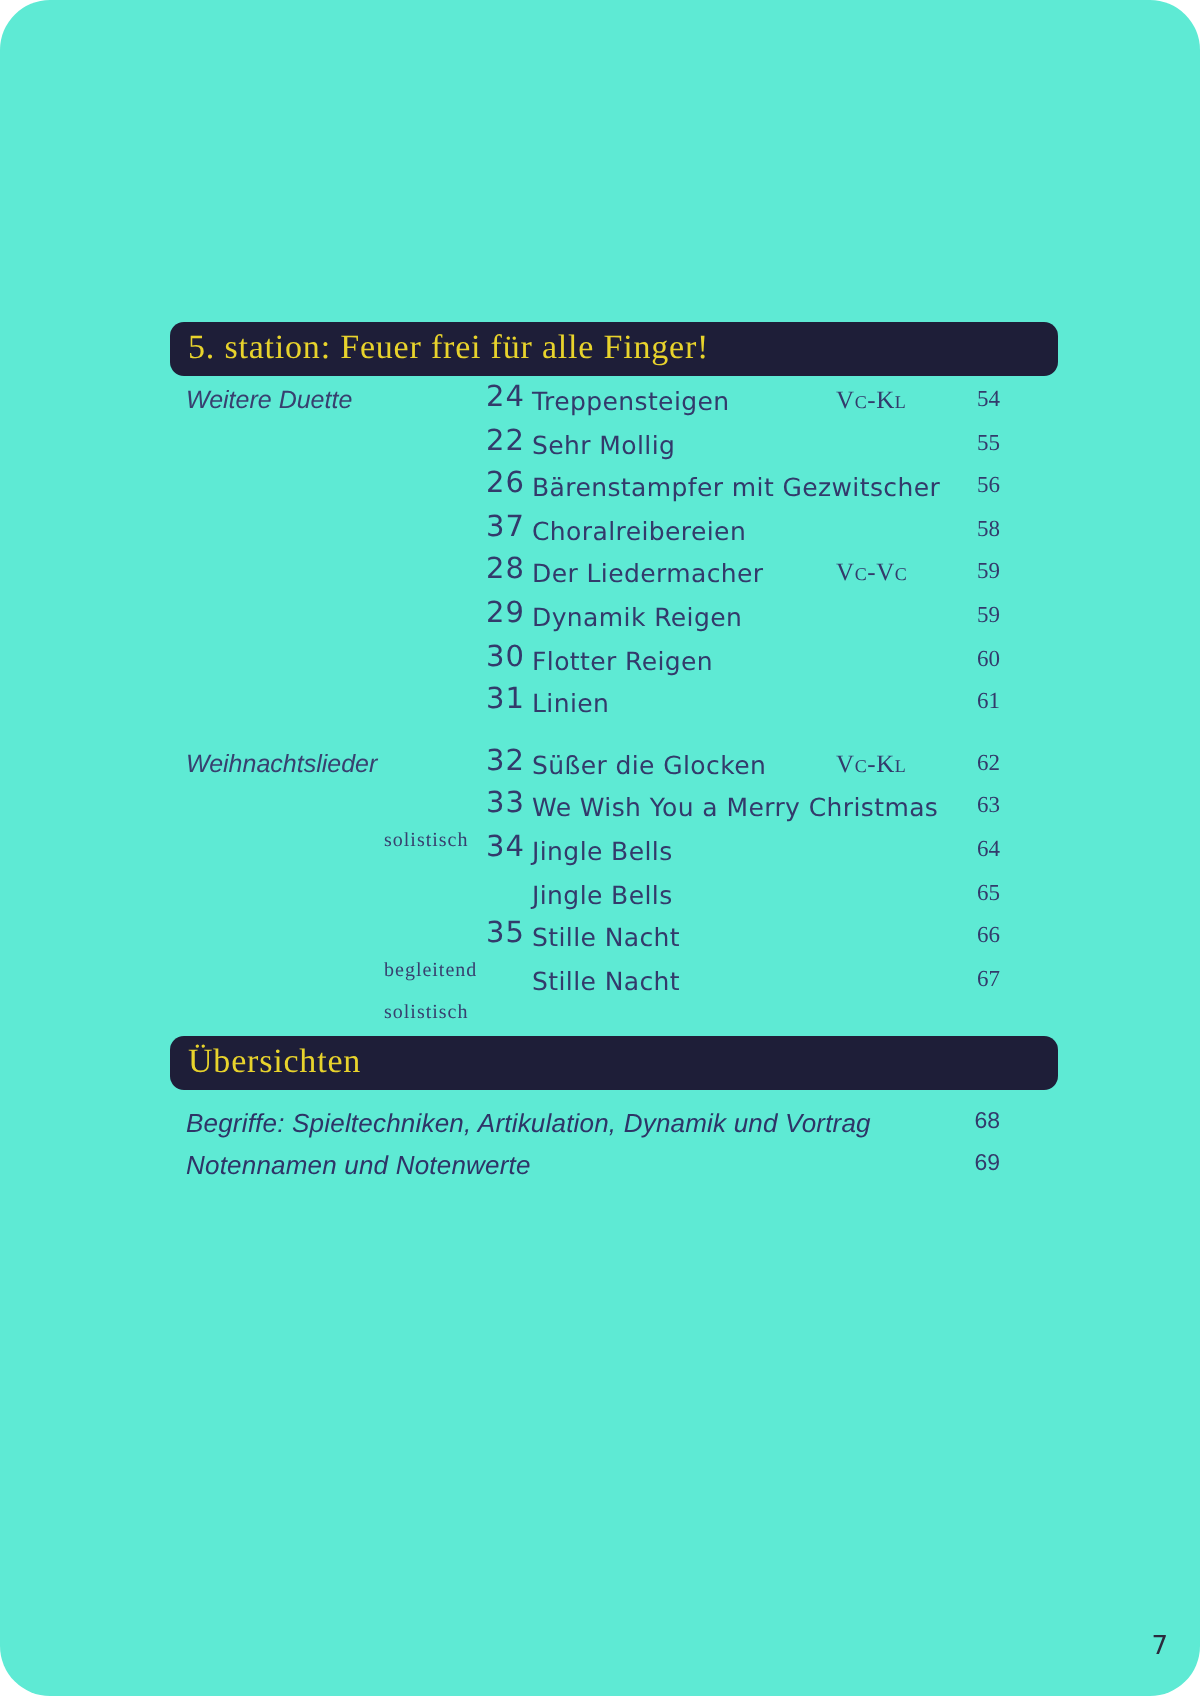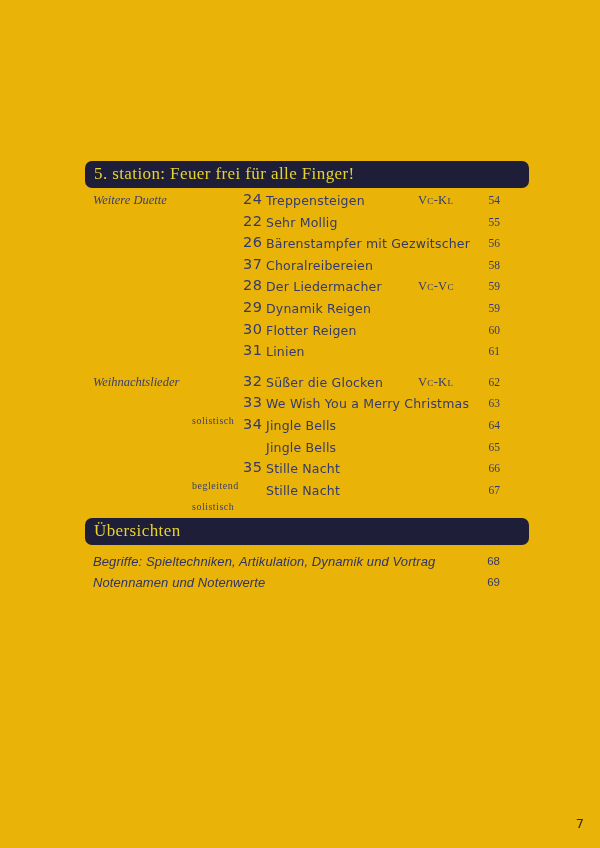--- a/index.html
+++ b/index.html
@@ -1,35 +1,35 @@
 <!DOCTYPE html>
 <html><head>
 <meta charset="utf-8">
 <style>
   html,body { margin:0; padding:0; background:#ffffff; }
   .page {
-    position:relative; width:600px; height:848px; background:#eab308;
-    overflow:hidden; font-family:"DejaVu Sans", sans-serif;
+    position:relative; width:600px; height:848px; background:#5eead4;
+    overflow:hidden; font-family:"DejaVu Sans", sans-serif;border-radius:25px;
   }
   .bar {
     position:absolute; left:85px; width:444px; height:27px;
     background:#1e1e38; border-radius:7px; box-sizing:border-box;
     color:#e8d32c; font-family:"Liberation Serif", serif;
     font-size:17px; line-height:26px; padding-left:9px;
     letter-spacing:0.4px; white-space:nowrap;
   }
   #bar-station { top:161px; }
   #bar-overview { top:518px; }
 
   .toc { position:absolute; top:190px; left:85px; width:444px; color:#333a6b; }
   .row { position:relative; height:21.6px; }
   .row.group-gap { margin-top:9px; }
   .col { position:absolute; white-space:nowrap; }
   .col-group {
-    left:8px; top:3px; font-family:Liberation Serif, serif;
+    left:8px; top:3px; font-family:Liberation Sans, sans-serif;
     font-style:italic; font-size:12.5px; color:#38406f;
   }
   .col-mode {
     left:107px; top:4px; font-family:"Liberation Serif", serif;
     font-size:10px; letter-spacing:0.5px; color:#38406f;margin-top:39px;
   }
   .col-num { left:158px; top:1px; font-size:14.5px; letter-spacing:0.5px; }
   .col-title { left:181px; top:3px; font-size:12.5px; letter-spacing:0.2px;text-align:center; }
   .col-instr {
     left:333px; top:3px; font-family:"Liberation Serif", serif;

